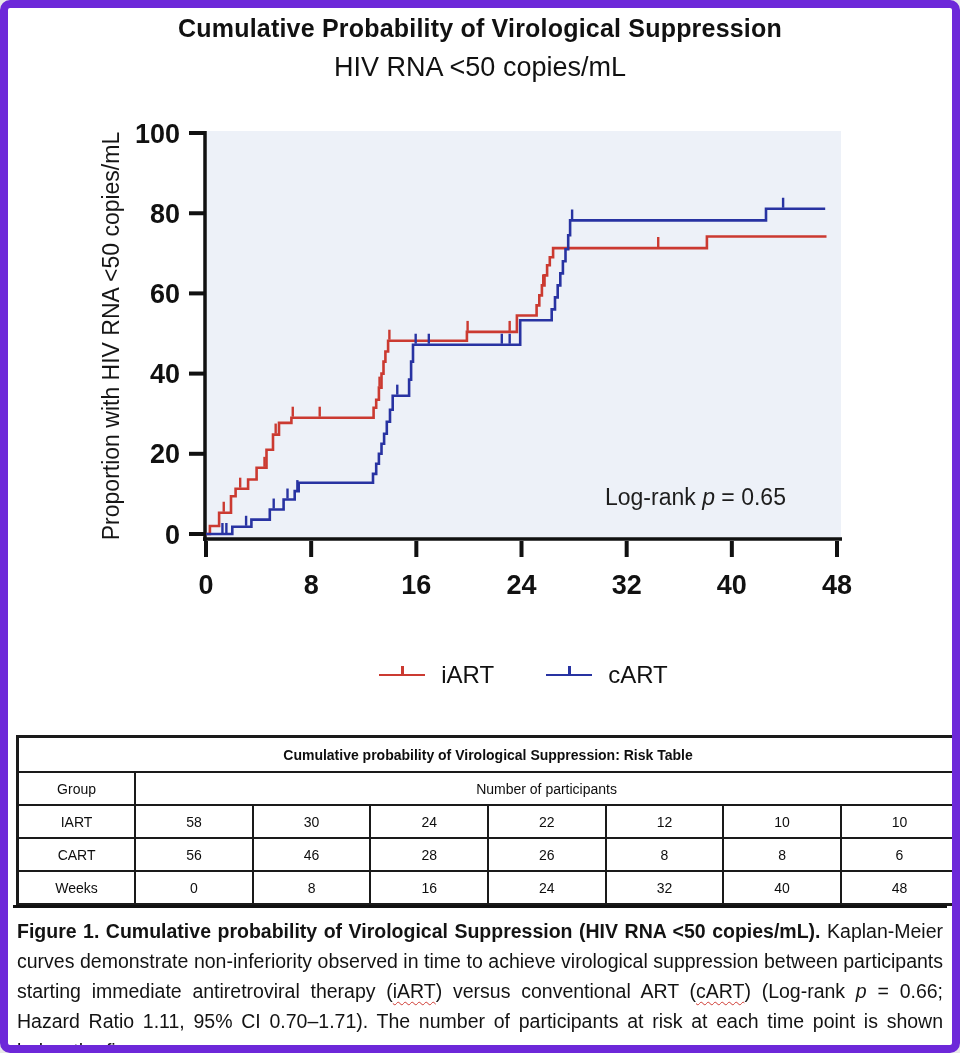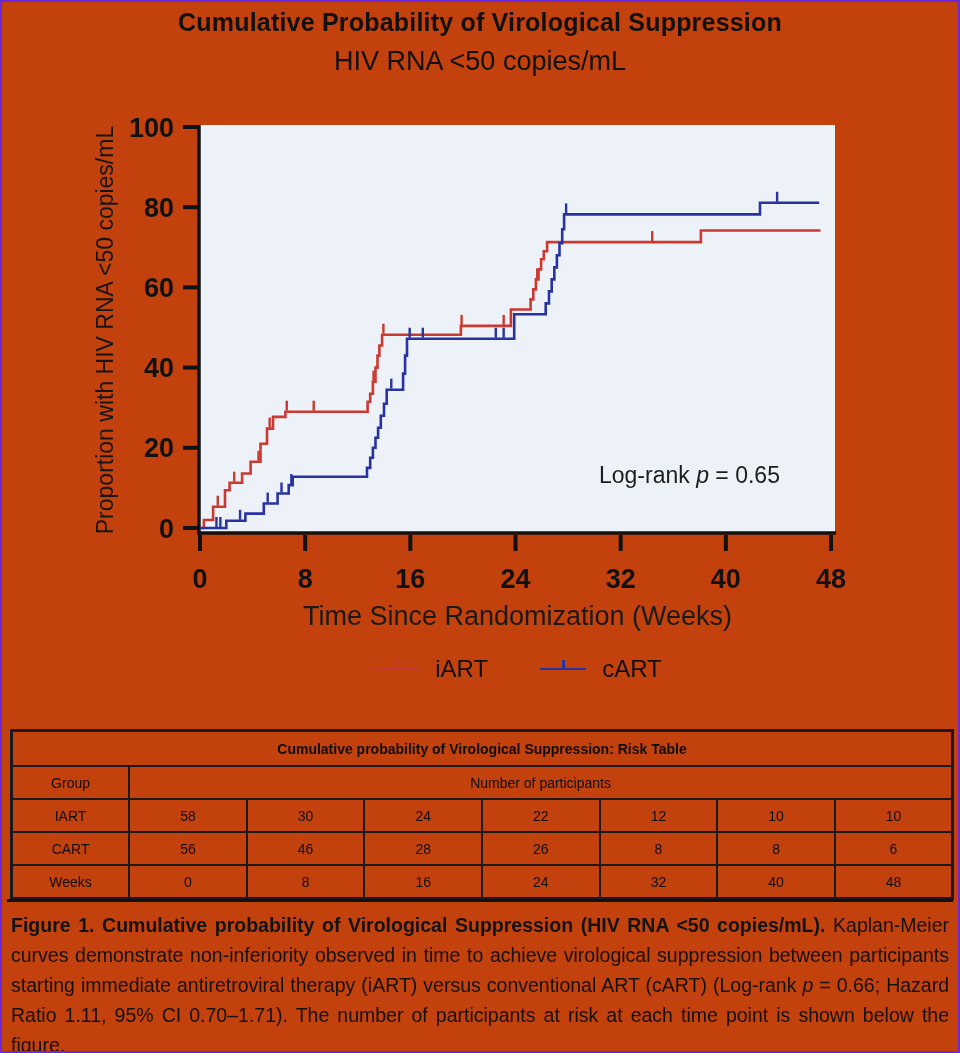--- a/index.html
+++ b/index.html
@@ -1,20 +1,20 @@
 <!DOCTYPE html>
 <html><head>
 <meta charset="utf-8">
 <style>
   html,body { margin:0; padding:0; background:#e9e9e9; }
   .page {
     position:relative; width:960px; height:1053px;
     box-sizing:border-box; margin:0 auto;
-    background:#c2410c;
-    border:2px solid #6d28d9; border-radius:0;
+    background:#ffffff;
+    border:8px solid #6d28d9; border-radius:10px;
     font-family:"Liberation Sans", sans-serif;
     color:#111; overflow:hidden;
   }
   .chart-title {
     position:absolute; top:6px; left:0; width:100%;
     text-align:center; font-size:25px; font-weight:700; letter-spacing:0.2px;
   }
   .chart-subtitle {
     position:absolute; top:44px; left:0; width:100%;
     text-align:center; font-size:27px; font-weight:400;
@@ -27,21 +27,21 @@
   .y-axis-label {
     position:absolute; left:103px; top:328px;
     transform:translate(-50%,-50%) rotate(-90deg);
     white-space:nowrap; font-size:23px; color:#161616;
   }
   .x-axis-label {
     position:absolute; left:197px; width:637px; top:599px;
     text-align:center; font-size:27px; color:#1a1a1a;
   }
   .annotation {
-    position:absolute; left:597px; top:460px;
+    position:absolute; left:597px; top:476px;
     font-size:23px; color:#1d1d1d; white-space:nowrap;
   }
   .annotation .p-italic, .caption .p-italic { font-style:italic; }
   .legend {
     position:absolute; top:653px; left:197px; width:637px;
     display:flex; justify-content:center; align-items:center; gap:52px;
     font-size:24px;
   }
   .legend-item { display:flex; align-items:center; gap:16px; }
   .swatch { position:relative; width:46px; height:2.5px; }
@@ -130,21 +130,20 @@
       <line x1="389.27430000000004" y1="386.655" x2="389.27430000000004" y2="376.655" stroke="#2833a2" stroke-width="2.4"></line>
       <line x1="407.6787" y1="335.728" x2="407.6787" y2="325.728" stroke="#2833a2" stroke-width="2.4"></line>
       <line x1="420.8247" y1="335.728" x2="420.8247" y2="325.728" stroke="#2833a2" stroke-width="2.4"></line>
       <line x1="493.785" y1="335.728" x2="493.785" y2="325.728" stroke="#2833a2" stroke-width="2.4"></line>
       <line x1="501.67260000000005" y1="335.728" x2="501.67260000000005" y2="325.728" stroke="#2833a2" stroke-width="2.4"></line>
       <line x1="564.1161" y1="211.418" x2="564.1161" y2="201.418" stroke="#2833a2" stroke-width="2.4"></line>
       <line x1="775.1094" y1="199.78900000000004" x2="775.1094" y2="189.78900000000004" stroke="#2833a2" stroke-width="2.4"></line>
     </svg>
 
   <div class="y-axis-label">Proportion with HIV RNA &lt;50 copies/mL</div>
-  <div class="x-axis-label">Time Since Randomization (Weeks)</div>
 
   <div class="annotation"><span>Log-rank </span><span class="p-italic">p</span><span> = 0.65</span></div>
 
   <div class="legend">
     <div class="legend-item">
       <span class="swatch" style="background: rgb(203, 58, 49);"></span>
       <span>iART</span>
     </div>
     <div class="legend-item">
       <span class="swatch" style="background: rgb(40, 51, 162);"></span>

